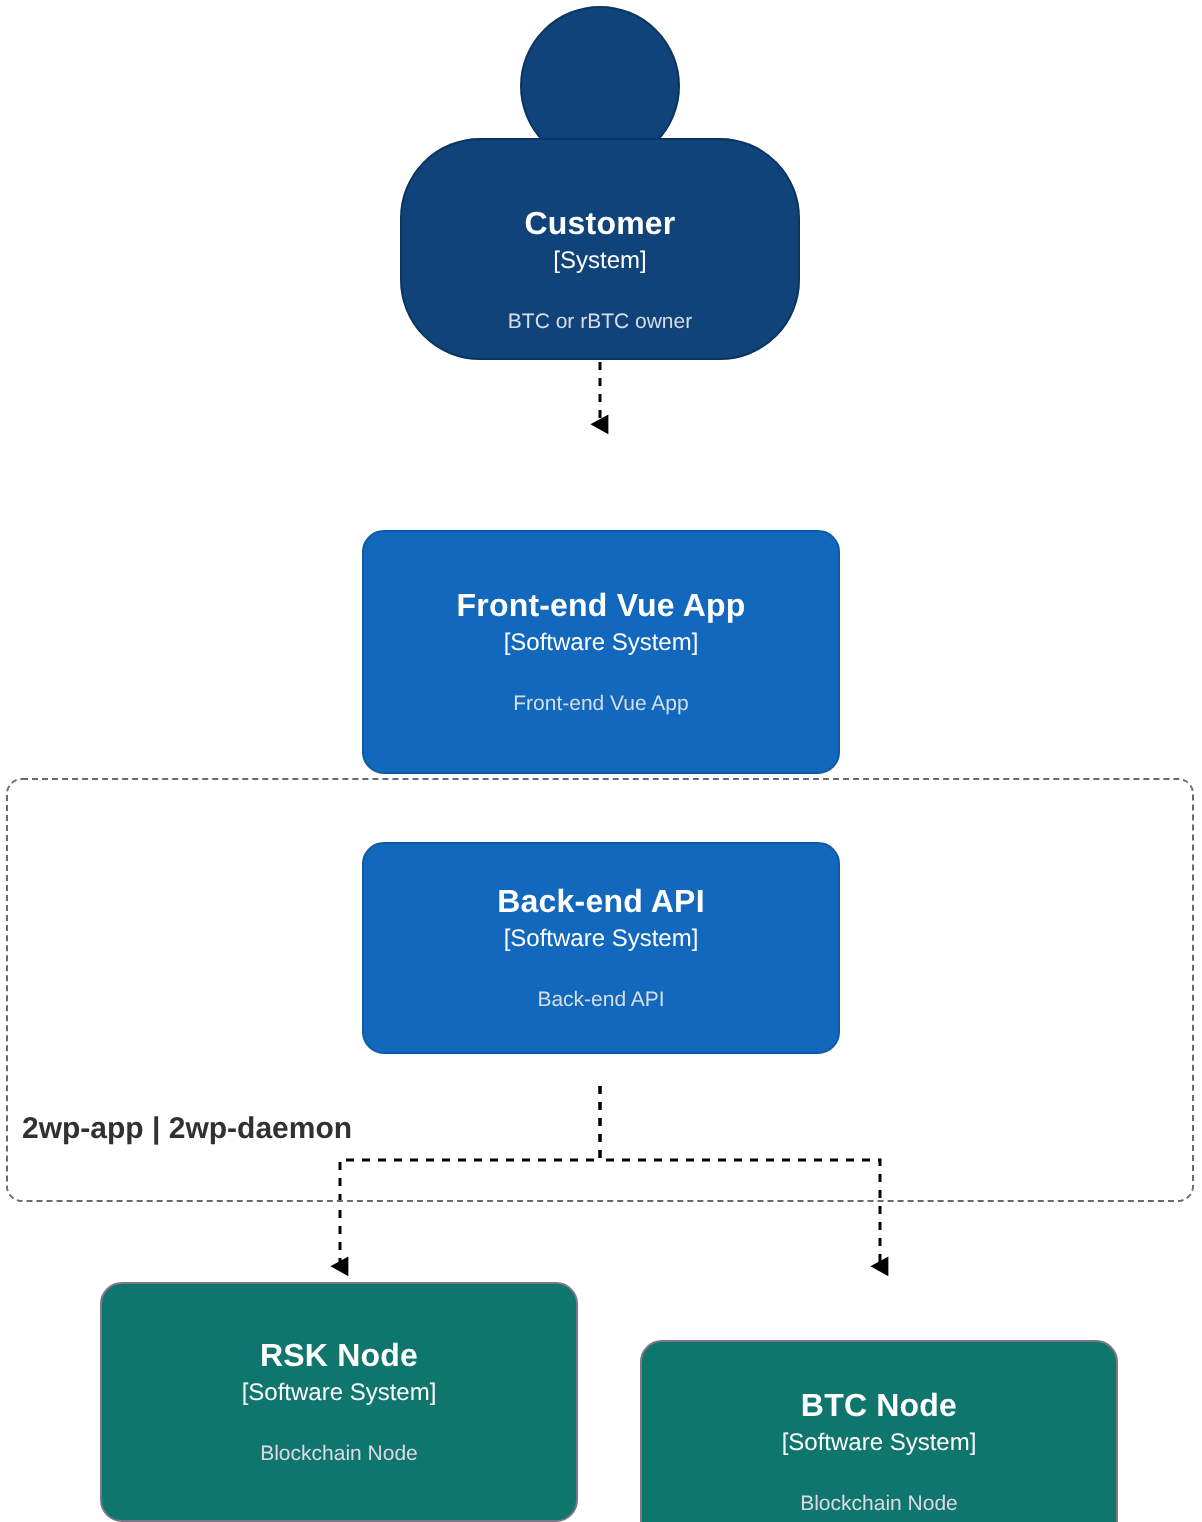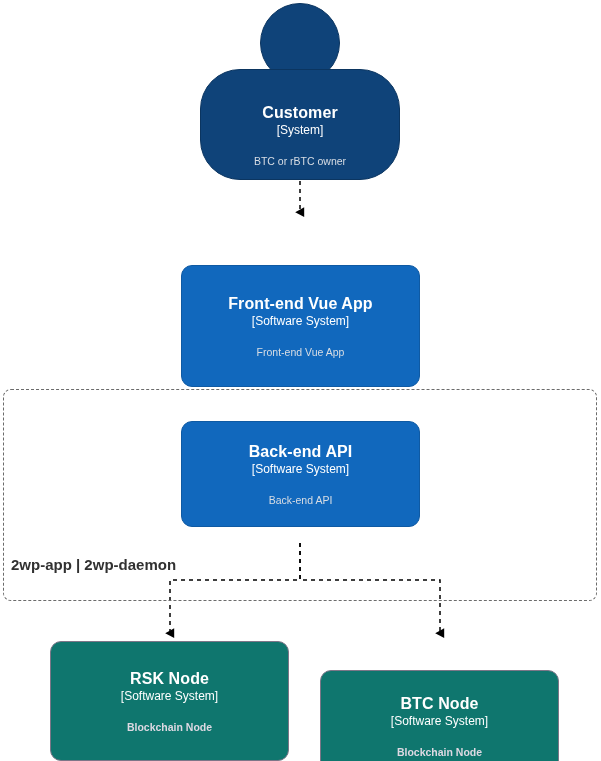--- a/index.html
+++ b/index.html
@@ -114,21 +114,21 @@
     top: 641px;
     width: 239px;
     height: 120px;
   }
   #sys-btc {
     left: 320px;
     top: 670px;
     width: 239px;
     height: 112px;
   }
-  .nodebox .descr { color: #ded9e3; font-weight: bold; }
+  .nodebox .descr { color: #ded9e3; }
 
   
   #boundary-2wp {
     position: absolute;
     left: 3px;
     top: 389px;
     width: 594px;
     height: 212px;
     box-sizing: border-box;
     border: 1.4px dashed #6b6b6b;

